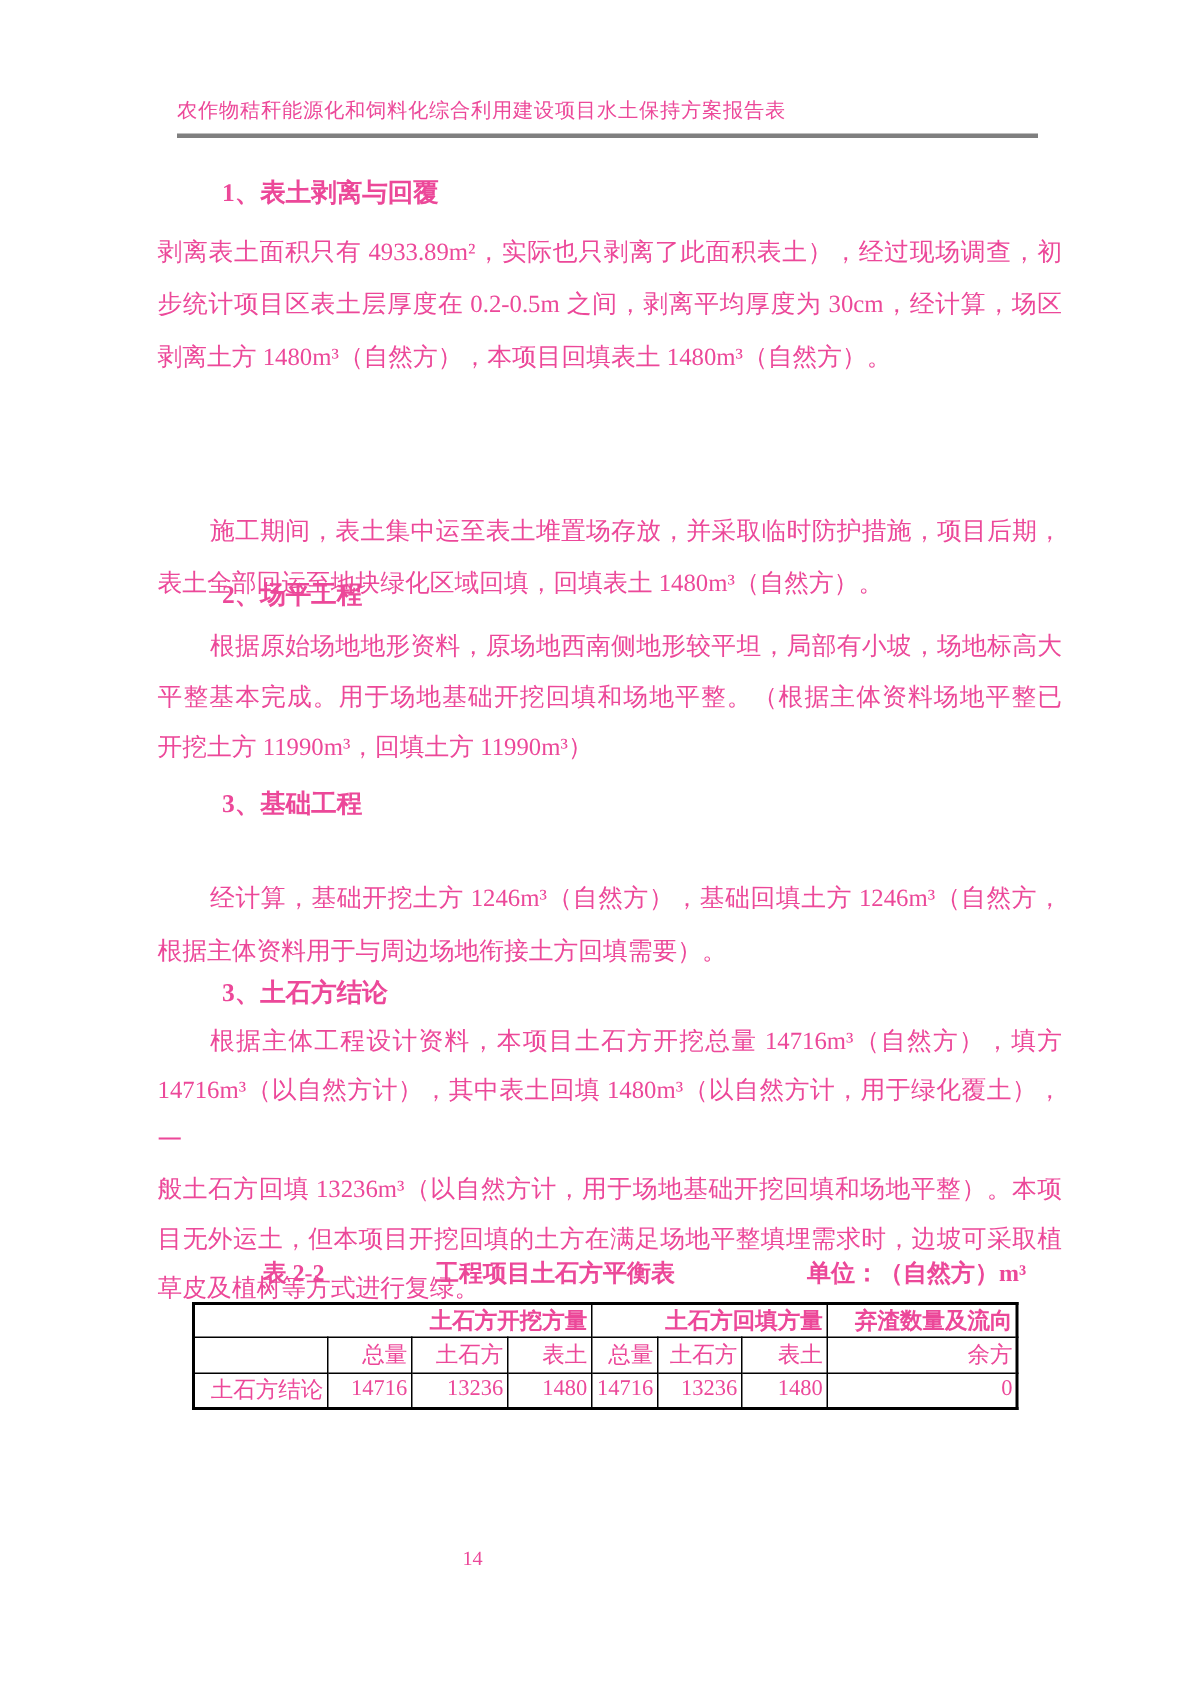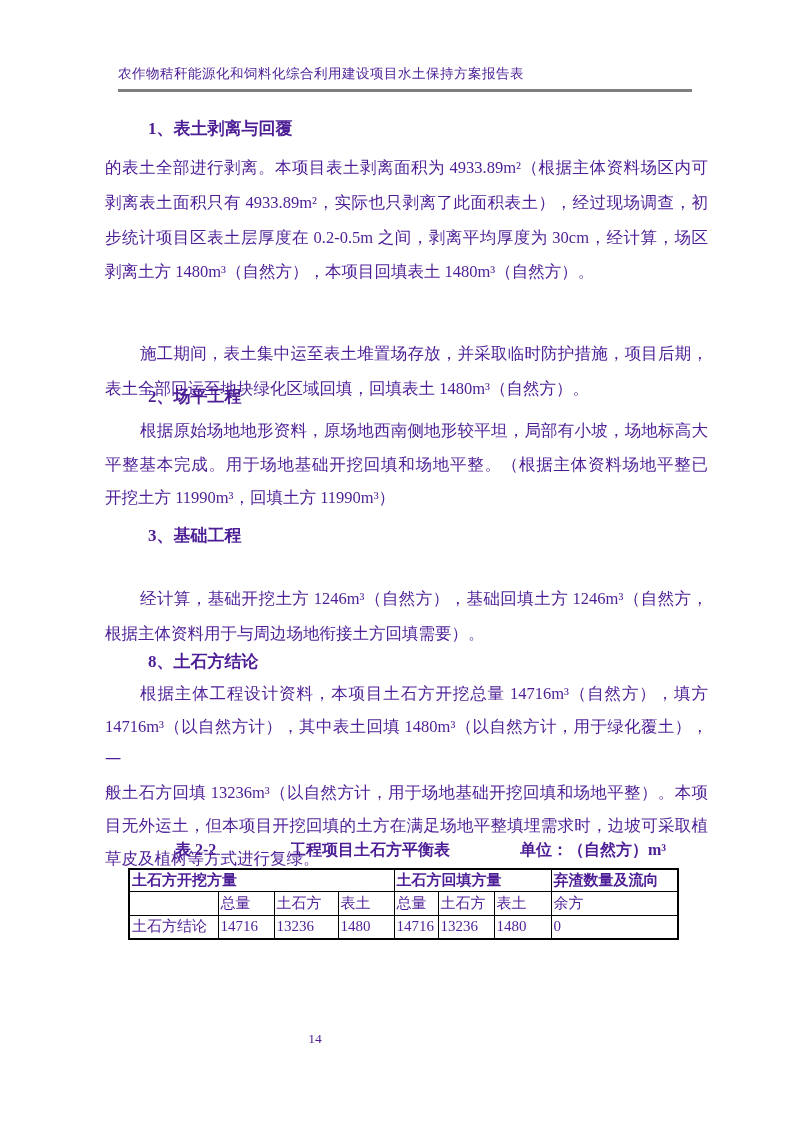--- a/index.html
+++ b/index.html
@@ -1,19 +1,19 @@
 <!DOCTYPE html>
 <html><head>
 <meta charset="utf-8">
 <style>
   * { margin:0; padding:0; box-sizing:border-box; }
   html,body { background:#ffffff; }
   .page {
     position:relative; width:793px; height:1122px; background:#ffffff;
-    font-family:"Liberation Serif","DejaVu Serif",serif; color:#4c1d95;
+    font-family:"Liberation Serif","DejaVu Serif",serif; color:#ec4899;
     overflow:hidden;
   }
   
   .doc-header { position:absolute; left:118px; top:64px; width:574px; }
   .doc-header-text { font-size:13.5px; line-height:20px; letter-spacing:0.5px; }
   .doc-header-rule { margin-top:5px; height:2.5px; background:#7f7f7f; }
   
   .content { position:absolute; left:105px; top:0; width:603px; }
   .heading {
     position:absolute; left:0; width:603px; line-height:35px;
@@ -21,28 +21,28 @@
   }
   .para { position:absolute; left:0; width:603px; font-size:16.5px; }
   .tline { text-align:justify; text-align-last:justify; }
   .tline.last { text-align-last:left;font-family:Liberation Serif, serif; }
   .tline.first { text-indent:35px; }
   
   .table-caption { position:absolute; left:0; width:603px; height:20px;
     font-size:16px; font-weight:700; line-height:20px; }
   .cap-label { position:absolute; left:70px; }
   .cap-title { position:absolute; left:185px; }
-  .cap-unit  { position:absolute; left:415px; }
+  .cap-unit  { position:absolute; left:433px; }
   
   .balance-table {
     position:absolute; left:23px; border-collapse:collapse; table-layout:fixed;
     width:549px; font-size:15px; border:2px solid #000;
   }
   .balance-table th, .balance-table td {
-    border:1px solid #000; text-align:left; vertical-align:middle; padding:0 2px;
+    border:1px solid #000; text-align:right; vertical-align:middle; padding:0 2px;
   }
   .balance-table .group-row th { font-weight:700; height:22px; }
   .balance-table .sub-row td { font-weight:400; height:24px; }
   .balance-table .data-row td { font-weight:400; height:24px; }
   
   .page-footer { position:absolute; left:0; top:1031px; width:630px;
     text-align:center; font-size:13.5px; }
 </style>
 </head>
 <body>
@@ -51,21 +51,20 @@
 
   <div class="doc-header">
     <div class="doc-header-text">农作物秸秆能源化和饲料化综合利用建设项目水土保持方案报告表</div>
     <div class="doc-header-rule"></div>
   </div>
 
   <div class="content">
 
     <div class="heading" style="top:111px">1、表土剥离与回覆</div>
     <div class="para" style="top:151px; line-height:34.8px">
-        <div class="tline">的表土全部进行剥离。本项目表土剥离面积为 4933.89m²（根据主体资料场区内可</div>
         <div class="tline">剥离表土面积只有 4933.89m²，实际也只剥离了此面积表土），经过现场调查，初</div>
         <div class="tline">步统计项目区表土层厚度在 0.2-0.5m 之间，剥离平均厚度为 30cm，经计算，场区</div>
         <div class="tline last">剥离土方 1480m³（自然方），本项目回填表土 1480m³（自然方）。</div>
       </div>
     <div class="para" style="top:336px; line-height:35px">
         <div class="tline first">施工期间，表土集中运至表土堆置场存放，并采取临时防护措施，项目后期，</div>
         <div class="tline last">表土全部回运至地块绿化区域回填，回填表土 1480m³（自然方）。</div>
       </div>
 
     <div class="heading" style="top:379px">2、场平工程</div>
@@ -74,21 +73,21 @@
         <div class="tline">平整基本完成。用于场地基础开挖回填和场地平整。（根据主体资料场地平整已</div>
         <div class="tline last">开挖土方 11990m³，回填土方 11990m³）</div>
       </div>
 
     <div class="heading" style="top:518px">3、基础工程</div>
     <div class="para" style="top:581px; line-height:35px">
         <div class="tline first">经计算，基础开挖土方 1246m³（自然方），基础回填土方 1246m³（自然方，</div>
         <div class="tline last">根据主体资料用于与周边场地衔接土方回填需要）。</div>
       </div>
 
-    <div class="heading" style="top:644px">8、土石方结论</div>
+    <div class="heading" style="top:644px">3、土石方结论</div>
     <div class="para" style="top:677px; line-height:33px">
         <div class="tline first">根据主体工程设计资料，本项目土石方开挖总量 14716m³（自然方），填方</div>
         <div class="tline">14716m³（以自然方计），其中表土回填 1480m³（以自然方计，用于绿化覆土），一</div>
         <div class="tline">般土石方回填 13236m³（以自然方计，用于场地基础开挖回填和场地平整）。本项</div>
         <div class="tline">目无外运土，但本项目开挖回填的土方在满足场地平整填埋需求时，边坡可采取植</div>
         <div class="tline last">草皮及植树等方式进行复绿。</div>
       </div>
 
     <div class="table-caption" style="top:840px">
       <span class="cap-label">表 2-2</span>

